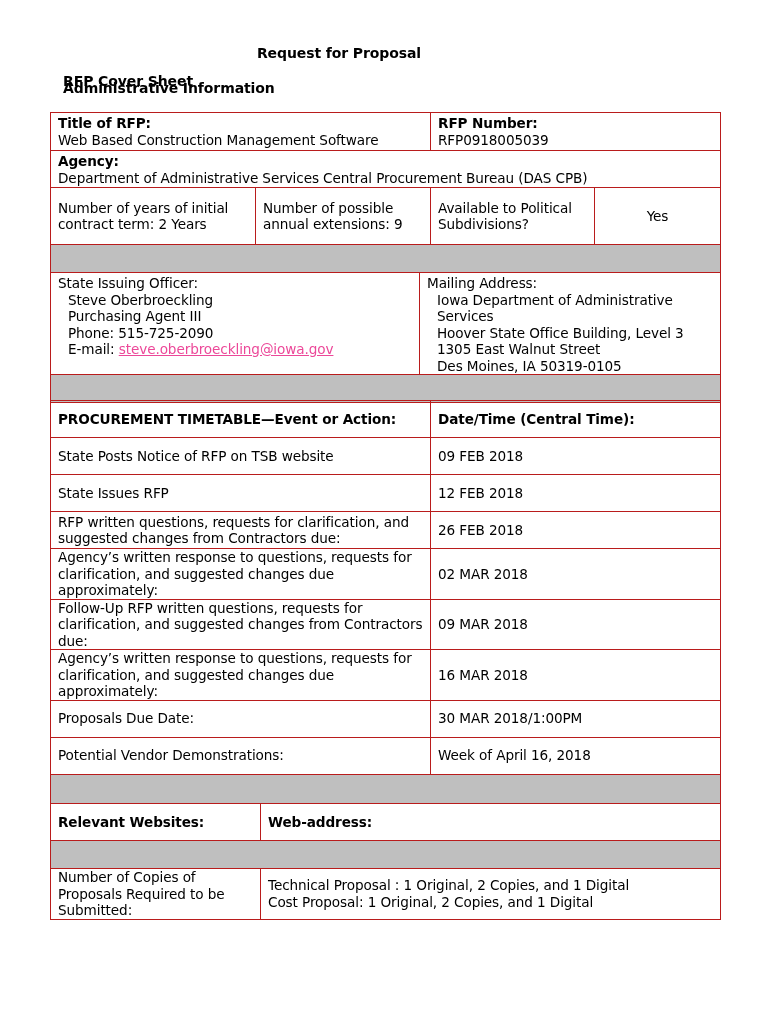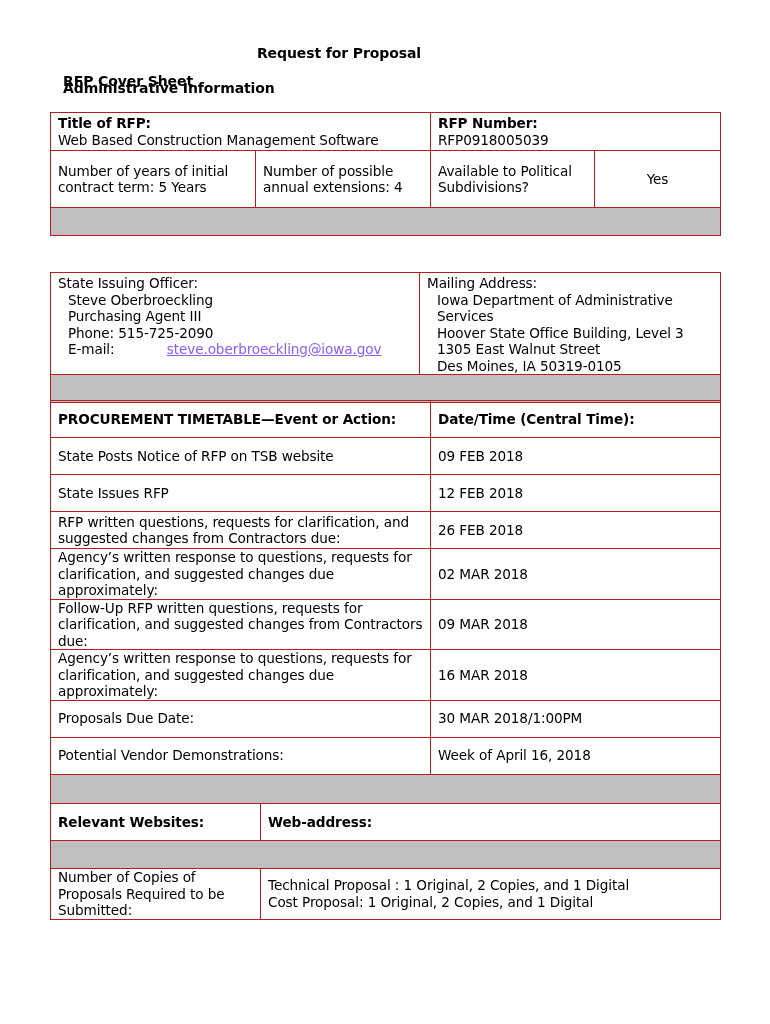--- a/index.html
+++ b/index.html
@@ -20,21 +20,21 @@
       border-collapse: collapse; table-layout: fixed;
     }
     .doc-table td {
       border: 1px solid #b91c1c; padding: 0 7px; vertical-align: middle;
       line-height: 16.5px; overflow: hidden;
     }
     .doc-table td.top { vertical-align: top; padding-top: 2px; }
     .band td { background: #bfbfbf; padding: 0; }
     .bold { font-weight: bold; }
     .indent { padding-left: 10px; }
-    a.link { color: #8b5cf6; text-decoration: underline; margin-left: 48px; }
+    a.link { color: #ec4899; text-decoration: underline; }
     .center { text-align: center; }
   </style>
 </head>
 <body>
 
 <div class="heading-center">Request for Proposal</div>
 <div class="subhead" style="top:73px;">RFP Cover Sheet</div>
 <div class="subhead" style="top:80px;">Administrative Information</div>
 
 <table class="doc-table" style="top:112px;">
@@ -48,28 +48,34 @@
       <tr style="height:38px;">
     <td colspan="2" class="top">
       <div class="bold">Title of RFP:</div>
       <div>Web Based Construction Management Software</div>
     </td>
     <td colspan="2" class="top">
       <div class="bold">RFP Number:</div>
       <div>RFP0918005039</div>
     </td>
   </tr>
+  <tr style="height:37px;">
+    <td colspan="4" class="top">
+      <div class="bold">Agency:</div>
+      <div>Department of Administrative Services Central Procurement Bureau (DAS CPB)</div>
+    </td>
+  </tr>
   <tr style="height:57px;margin-left:8px;">
     <td>
       <div>Number of years of initial</div>
-      <div>contract term: 5 Years</div>
+      <div>contract term: 2 Years</div>
     </td>
     <td>
       <div>Number of possible</div>
-      <div>annual extensions: 4</div>
+      <div>annual extensions: 9</div>
     </td>
     <td>
       <div>Available to Political</div>
       <div>Subdivisions?</div>
     </td>
     <td class="center">Yes</td>
   </tr>
   <tr class="band" style="height:28px;">
         <td colspan="4"></td>
       </tr>

